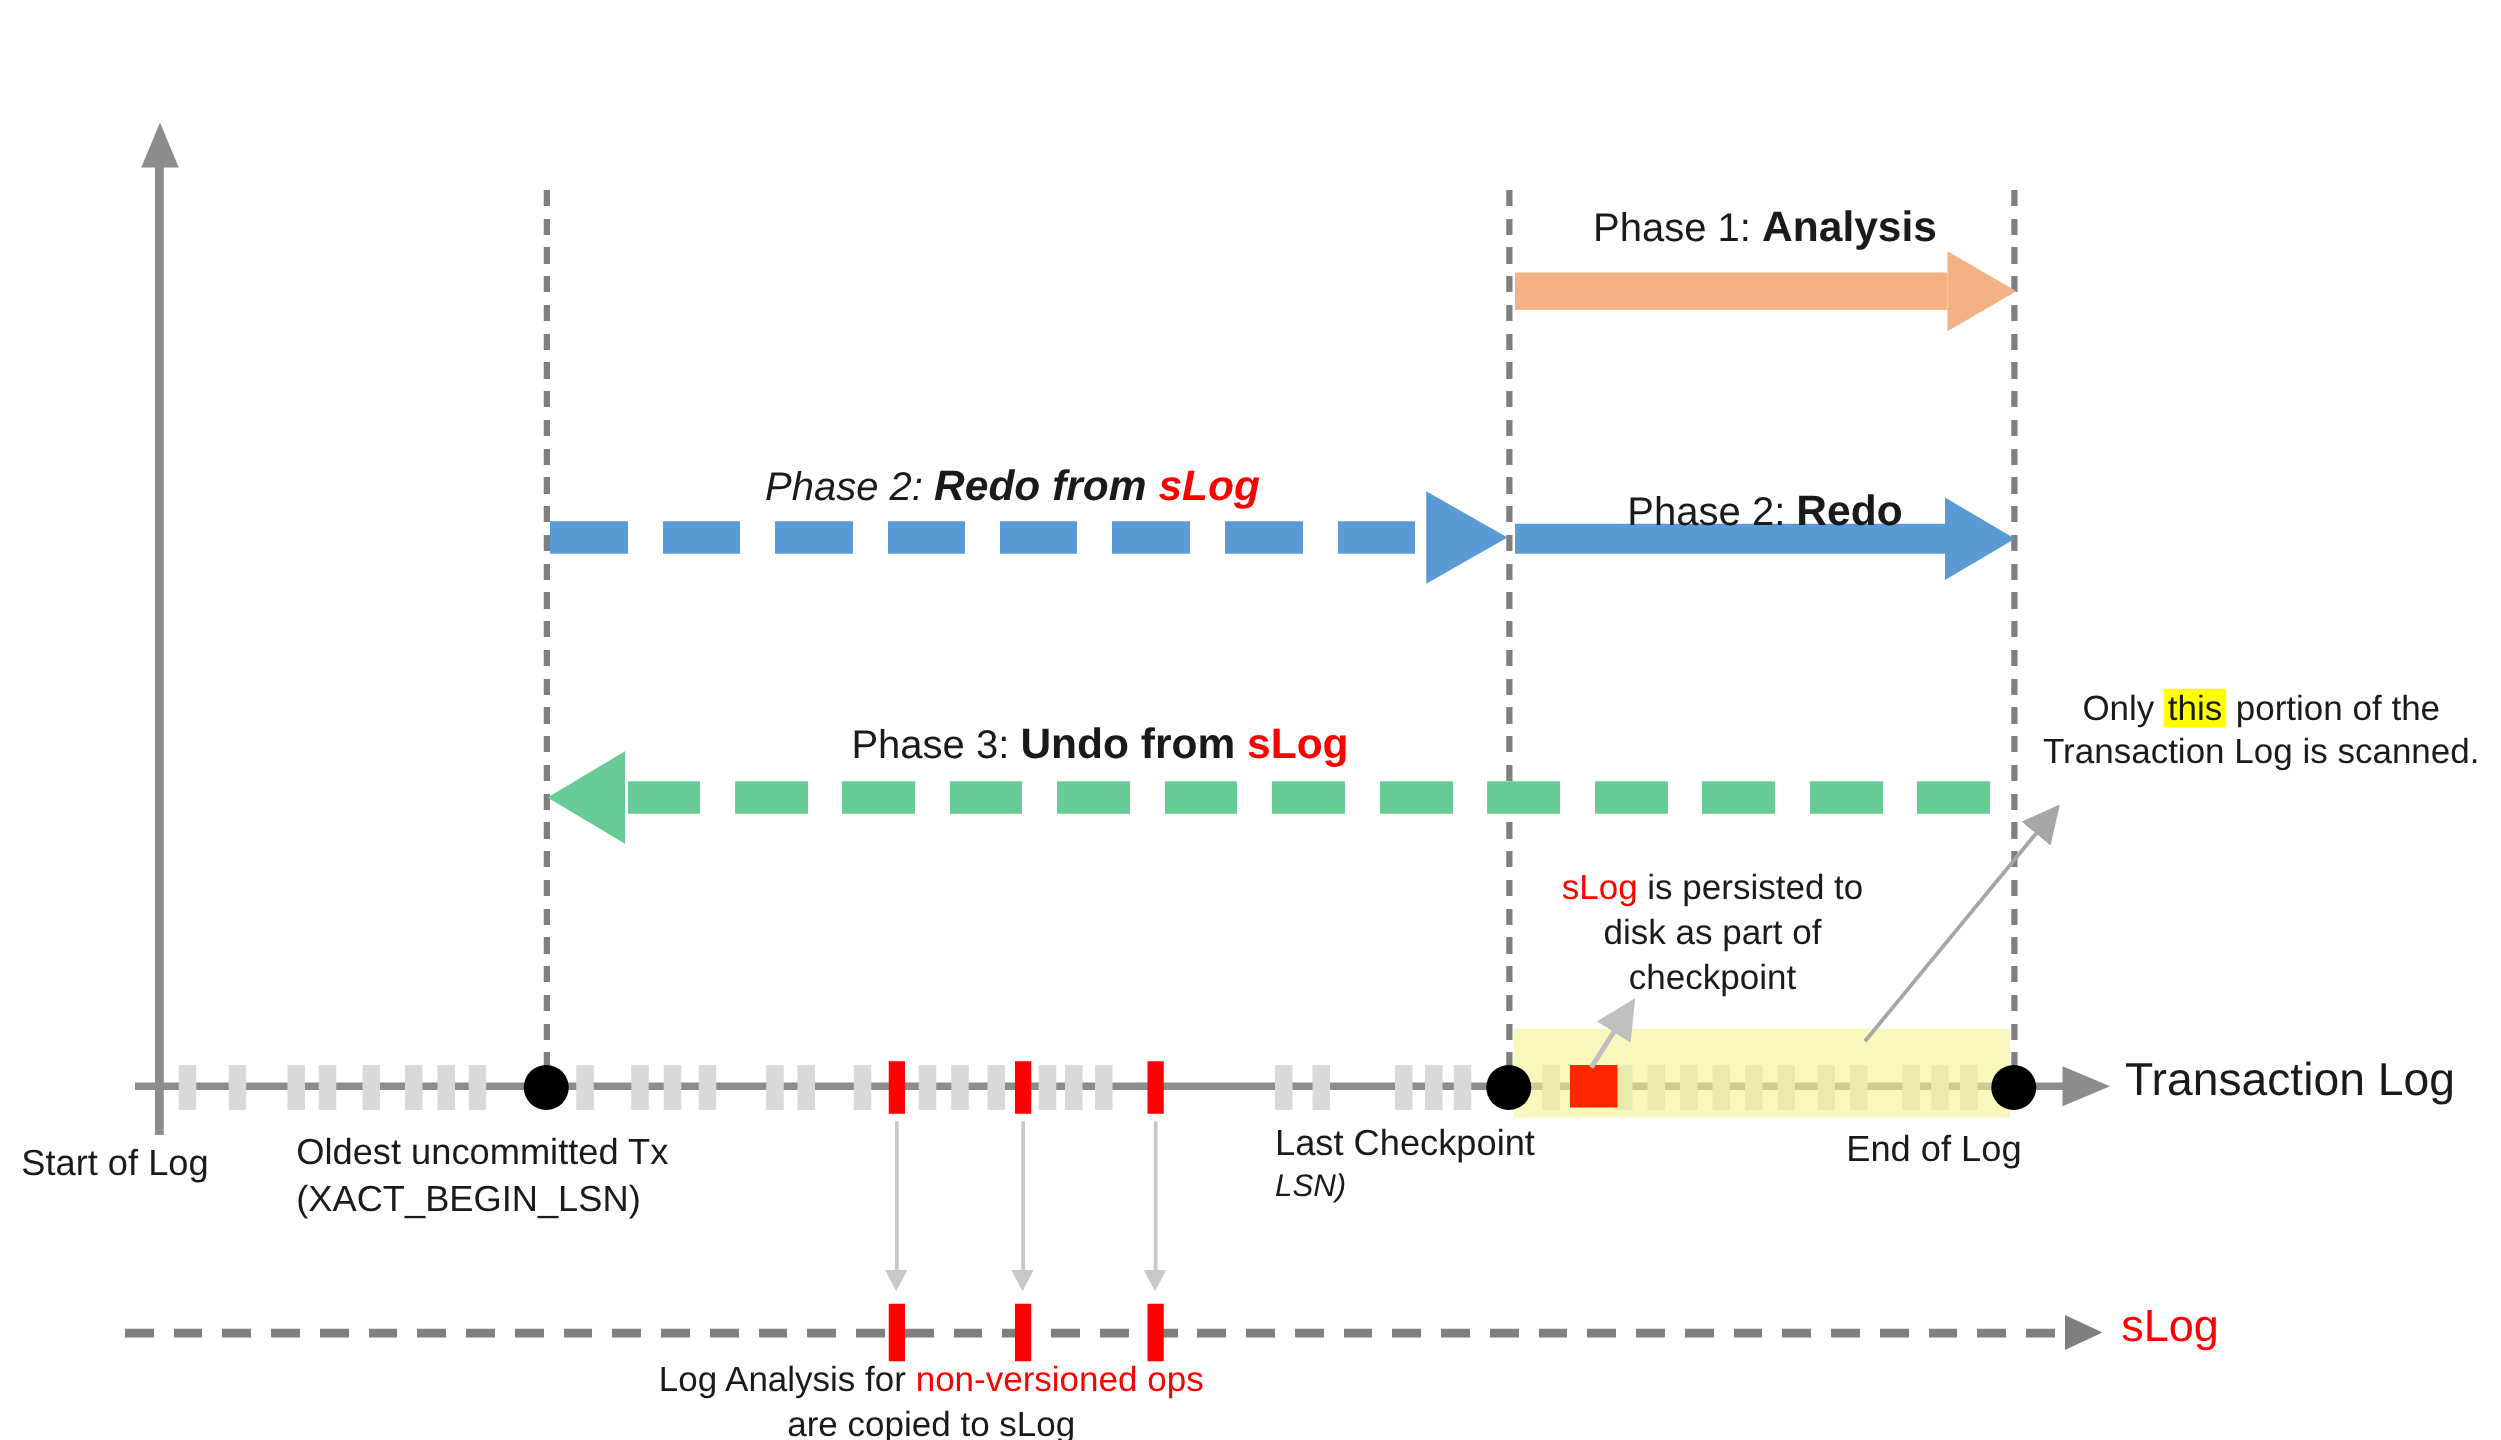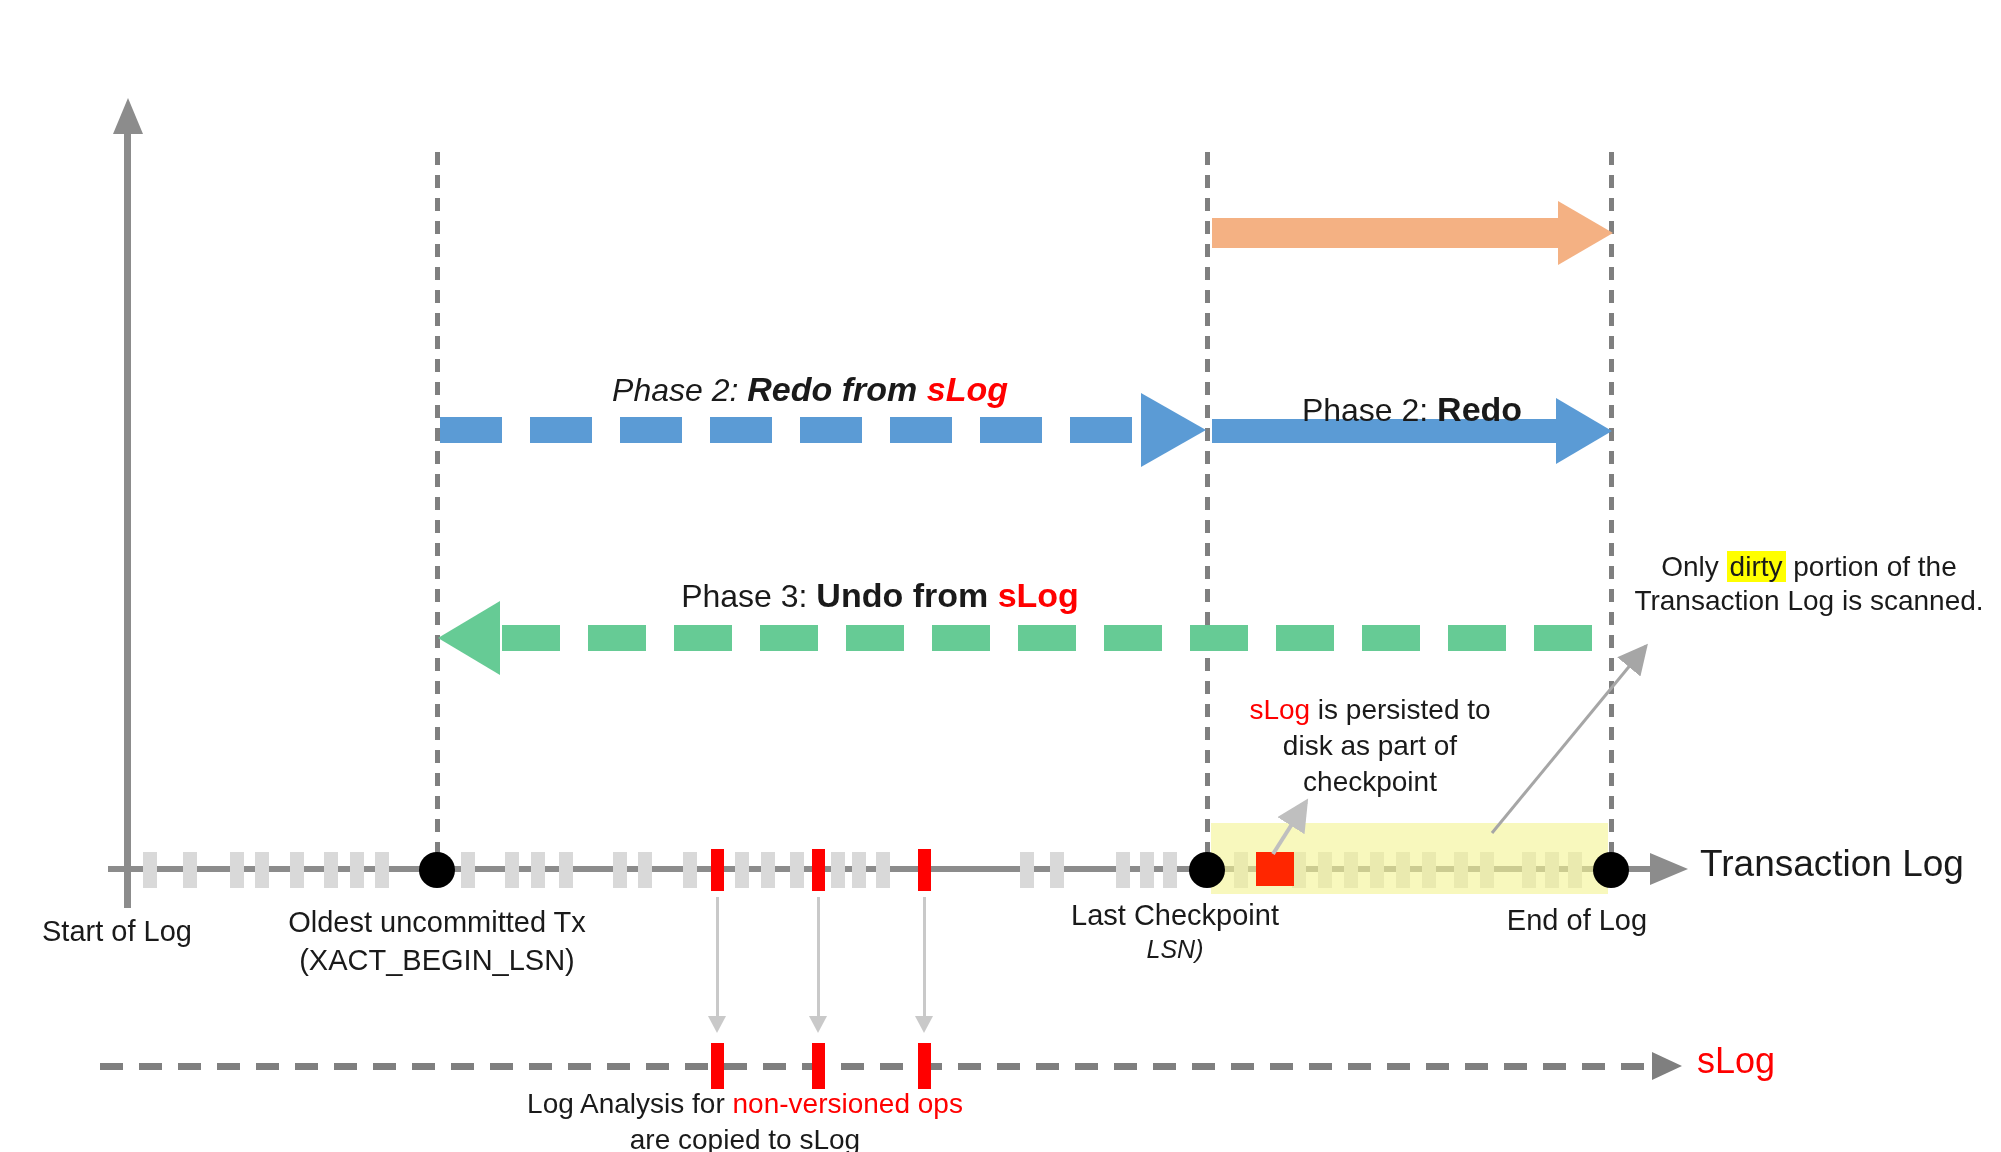--- a/index.html
+++ b/index.html
@@ -52,21 +52,21 @@
   .dstem{position:absolute;width:3px;height:119px;top:897px;background:#C9C9C9;z-index:2;}
   .dhead{position:absolute;width:0;height:0;top:1016px;border-left:9px solid transparent;
          border-right:9px solid transparent;border-top:17px solid #C9C9C9;z-index:2;}
   
   .slog-line{left:100px;top:1063px;width:1552px;height:7px;z-index:1;
              background:repeating-linear-gradient(90deg,#7F7F7F 0 23px,transparent 23px 39px);}
   .slog-head{left:1652px;top:1052px;width:0;height:0;border-top:14px solid transparent;
              border-bottom:14px solid transparent;border-left:30px solid #7F7F7F;z-index:1;}
   .stick{position:absolute;width:13px;height:46px;top:1043px;background:#FF0000;z-index:2;}
   
-  .lab{font-size:29px;text-align:center;line-height:38px;z-index:5;white-space:nowrap;}
+  .lab{font-size:29px;line-height:38px;z-index:5;white-space:nowrap;}
   .start-lab{left:17px;top:912px;width:200px;}
   .oldest-lab{left:237px;top:903px;width:400px;}
   .ckpt-lab{left:1020px;top:896px;width:310px;}
   .ckpt-lab .sub{font-size:25px;font-style:italic;line-height:31px;}
   .end-lab{left:1477px;top:901px;width:200px;}
   .txlog-lab{left:1700px;top:843px;font-size:37px;white-space:nowrap;z-index:5;}
   .slog-lab{left:1697px;top:1040px;font-size:36px;color:#FF0000;white-space:nowrap;z-index:5;}
   
   .note{font-size:28px;text-align:center;line-height:36px;z-index:6;}
   .note .red{color:#FF0000;}
@@ -84,20 +84,23 @@
 
   <div class="abs vaxis"></div>
   <div class="abs vaxis-head"></div>
   <div class="abs hline"></div>
   <div class="abs hline-head"></div>
 
   <div class="abs vdash vd1"></div>
   <div class="abs vdash vd2"></div>
   <div class="abs vdash vd3"></div>
 
+  <div class="abs ph-label ph1-label">
+    <span>Phase 1: </span><b>Analysis</b>
+  </div>
   <div class="abs ph1-body"></div>
   <div class="abs ph1-head"></div>
 
   <div class="abs ph-label ph2s-label">
     <span>Phase 2: </span><b>Redo from </b><b class="red">sLog</b>
   </div>
   <div class="abs ph2s-body"></div>
   <div class="abs ph2s-head"></div>
 
   <div class="abs ph-label ph2-label">
@@ -199,21 +202,21 @@
   <div class="abs note persist-note">
     <div>
       <span class="red">sLog</span><span> is persisted to</span>
     </div>
     <div>disk as part of</div>
     <div>checkpoint</div>
   </div>
 
   <div class="abs note scan-note">
     <div>
-      <span>Only </span><span class="hl">dirty</span><span> portion of the</span>
+      <span>Only </span><span class="hl">this</span><span> portion of the</span>
     </div>
     <div>Transaction Log is scanned.</div>
   </div>
 
   <div class="abs note copy-note">
     <div>
       <span>Log Analysis for </span><span class="red">non-versioned ops</span>
     </div>
     <div>are copied to sLog</div>
   </div>

